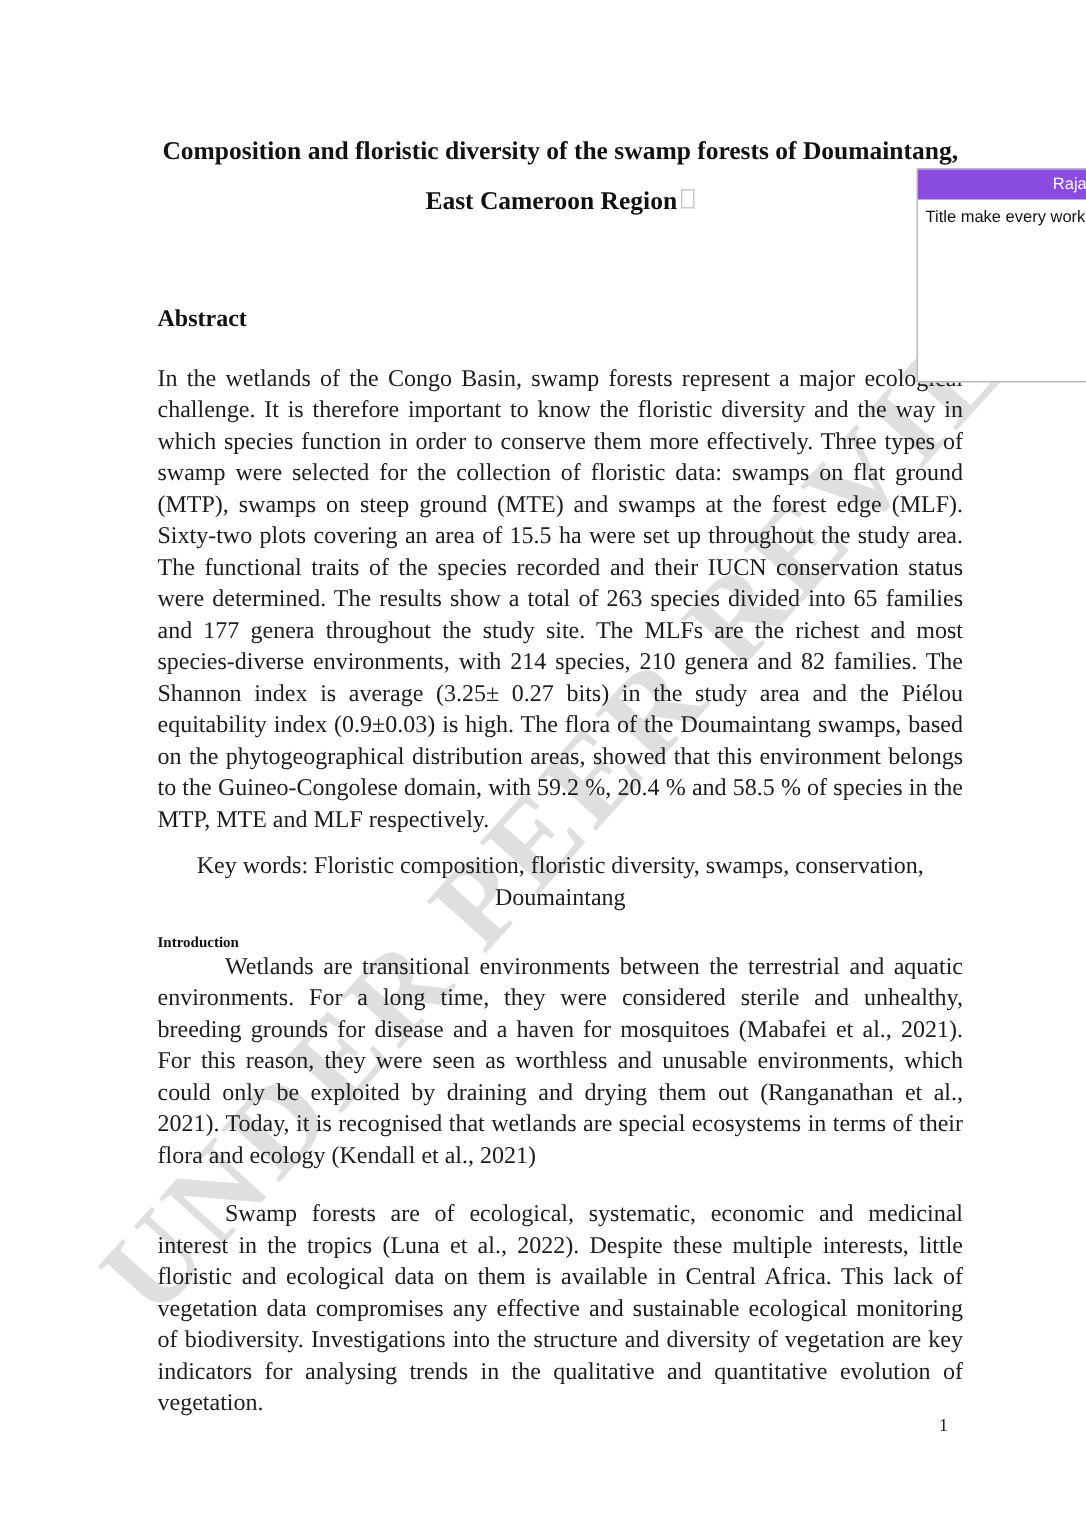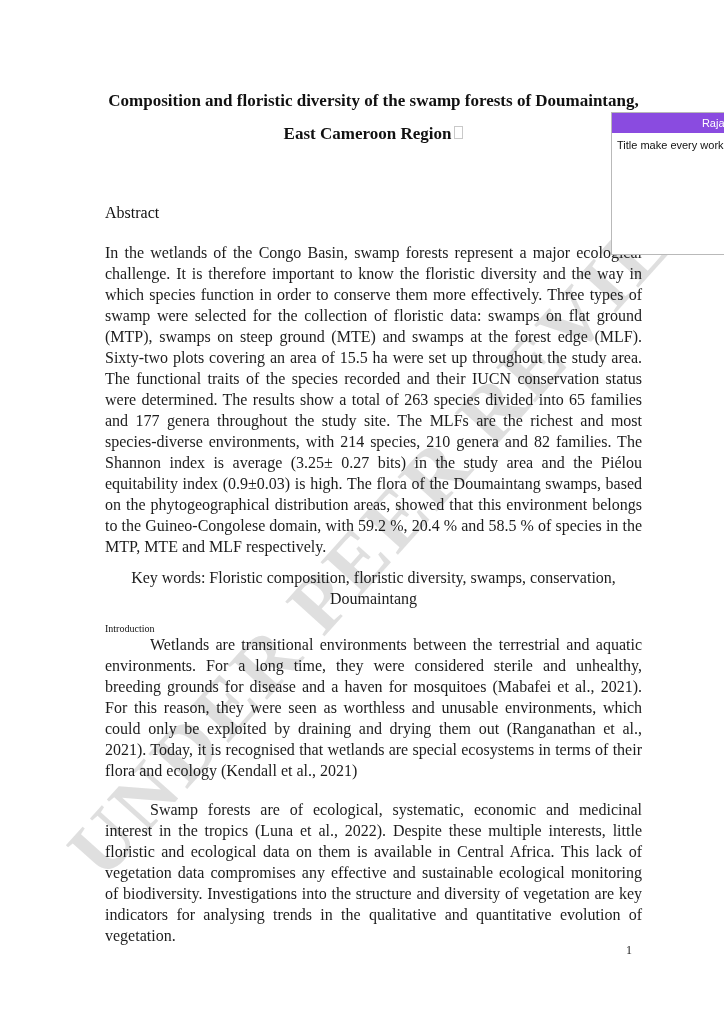--- a/index.html
+++ b/index.html
@@ -28,21 +28,21 @@
   }
   .anchor-mark {
     display: inline-block;
     width: 7px;
     height: 11px;
     margin-left: 3px;
     border: 1px solid #c9c9c9;
     vertical-align: baseline;
   }
   .section-heading {
-    font-weight: normal;
+    font-weight: bold;
     font-size: 16px;
     color: #111;
   }
   .abstract-heading { margin-top: 54px; }
   .body-text {
     font-size: 16px;
     line-height: 21px;
     text-align: justify;
     font-family: Liberation Serif, serif;
   }

